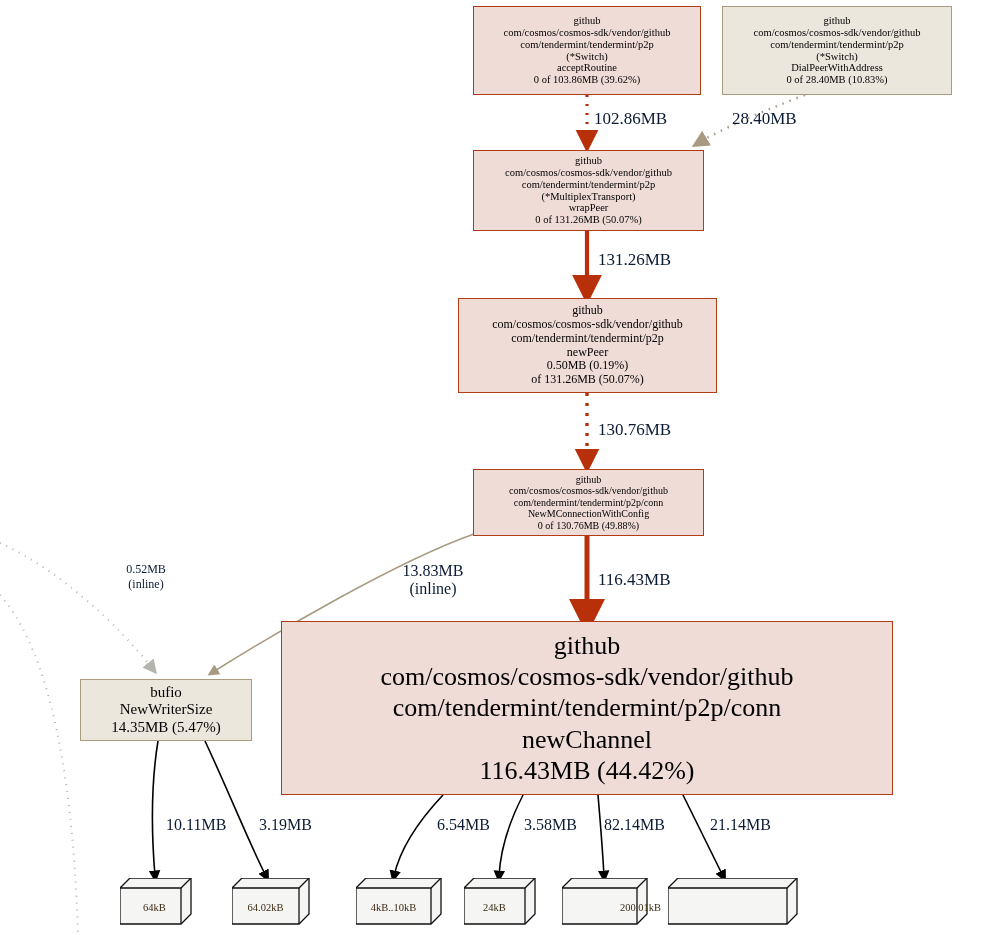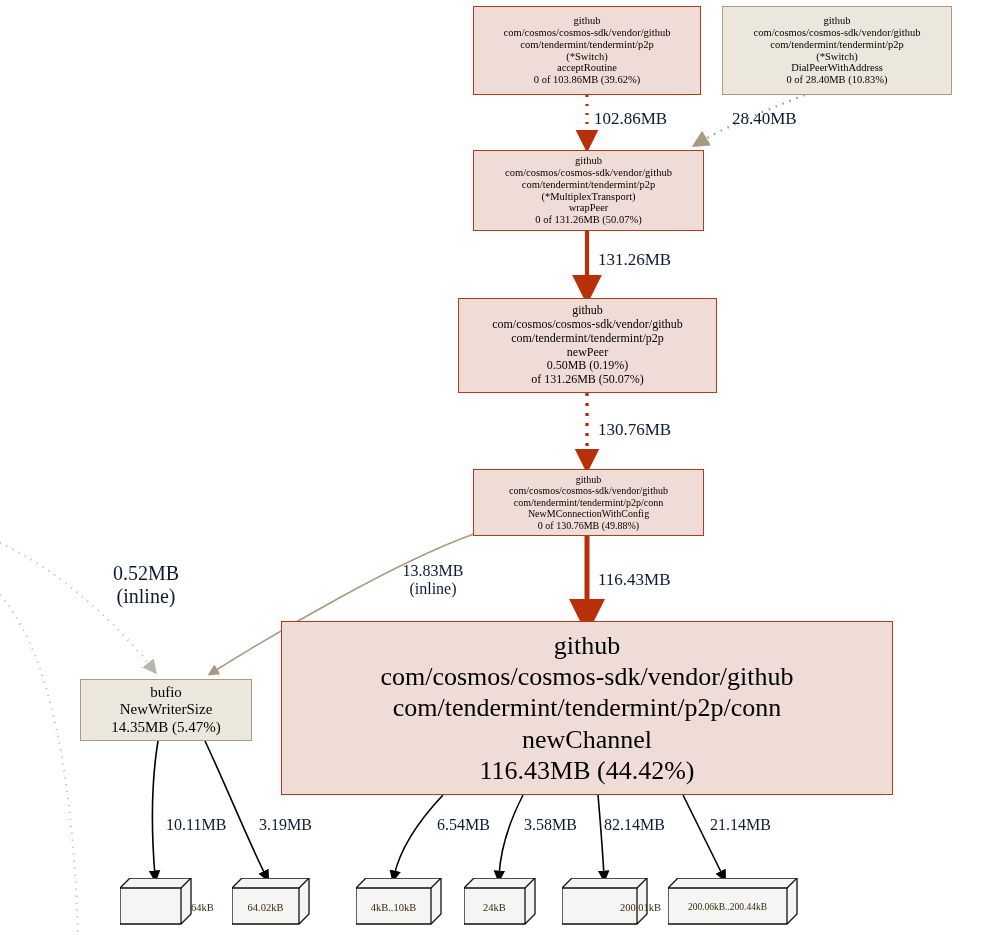--- a/index.html
+++ b/index.html
@@ -151,21 +151,21 @@
     <span class="ln">NewWriterSize</span>
     <span class="ln">14.35MB (5.47%)</span>
   </div>
 
   <div style="position:absolute;left:120px;top:878px;width:72px;height:47px;">
     <svg width="72" height="47" viewBox="0 0 72 47" style="position:absolute;left:0;top:0;">
       <polygon points="0,10 10,0 71,0 71,36 61,46 0,46" fill="#f5f5f3" stroke="#111" stroke-width="1.3"></polygon>
       <polyline points="0,10 61,10 71,0" fill="none" stroke="#111" stroke-width="1.3"></polyline>
       <line x1="61" y1="10" x2="61" y2="46" stroke="#111" stroke-width="1.3"></line>
     </svg>
-    <span style="position:absolute;left:0;top:12px;width:69px;height:34px;display:flex;align-items:center;justify-content:center;font-size:10.5px;color:#3b2a12;margin-left:48px;">64kB</span>
+    <span style="position:absolute;left:0;top:12px;width:69px;height:34px;display:flex;align-items:center;justify-content:center;font-size:10.5px;color:#3b2a12;">64kB</span>
   </div>
 
   <div style="position:absolute;left:232px;top:878px;width:96px;height:47px;">
     <svg width="78" height="47" viewBox="0 0 78 47" style="position:absolute;left:0;top:0;">
       <polygon points="0,10 10,0 77,0 77,36 67,46 0,46" fill="#f5f5f3" stroke="#111" stroke-width="1.3"></polygon>
       <polyline points="0,10 67,10 77,0" fill="none" stroke="#111" stroke-width="1.3"></polyline>
       <line x1="67" y1="10" x2="67" y2="46" stroke="#111" stroke-width="1.3"></line>
     </svg>
     <span style="position:absolute;left:0;top:12px;width:67px;height:34px;display:flex;align-items:center;justify-content:center;font-size:10.5px;color:#3b2a12;">64.02kB</span>
   </div>
@@ -196,21 +196,20 @@
     </svg>
     <span style="position:absolute;left:0;top:12px;width:75px;height:34px;display:flex;align-items:center;justify-content:center;font-size:10.5px;color:#3b2a12;padding-left:41px;">200.01kB</span>
   </div>
 
   <div style="position:absolute;left:668px;top:878px;width:130px;height:47px;">
     <svg width="130" height="47" viewBox="0 0 130 47" style="position:absolute;left:0;top:0;">
       <polygon points="0,10 10,0 129,0 129,36 119,46 0,46" fill="#f5f5f3" stroke="#111" stroke-width="1.3"></polygon>
       <polyline points="0,10 119,10 129,0" fill="none" stroke="#111" stroke-width="1.3"></polyline>
       <line x1="119" y1="10" x2="119" y2="46" stroke="#111" stroke-width="1.3"></line>
     </svg>
-    <span style="position:absolute;left:0;top:12px;width:119px;height:34px;display:flex;align-items:center;justify-content:center;font-size:9.5px;color:#3b2a12;">200.06kB..200.44kB</span>
   </div>
 
   <div class="edge-label" style="left:594px;top:109px;font-size:17px;">
     <span>102.86MB</span>
   </div>
 
   <div class="edge-label" style="left:732px;top:109px;font-size:17px;">
     <span>28.40MB</span>
   </div>
 
@@ -224,21 +223,21 @@
 
   <div class="edge-label" style="left:598px;top:570px;font-size:17px;">
     <span>116.43MB</span>
   </div>
 
   <div class="edge-label" style="left:394px;top:562px;width:78px;font-size:16px;">
     <span>13.83MB</span>
     <span class="l2">(inline)</span>
   </div>
 
-  <div class="edge-label" style="left:107px;top:562px;width:78px;font-size:20px;">
+  <div class="edge-label" style="left:107px;top:562px;width:78px;font-size:12px;">
     <span>0.52MB</span>
     <span class="l2">(inline)</span>
   </div>
 
   <div class="edge-label" style="left:166px;top:816px;font-size:16px;">
     <span>10.11MB</span>
   </div>
 
   <div class="edge-label" style="left:259px;top:816px;font-size:16px;">
     <span>3.19MB</span>

